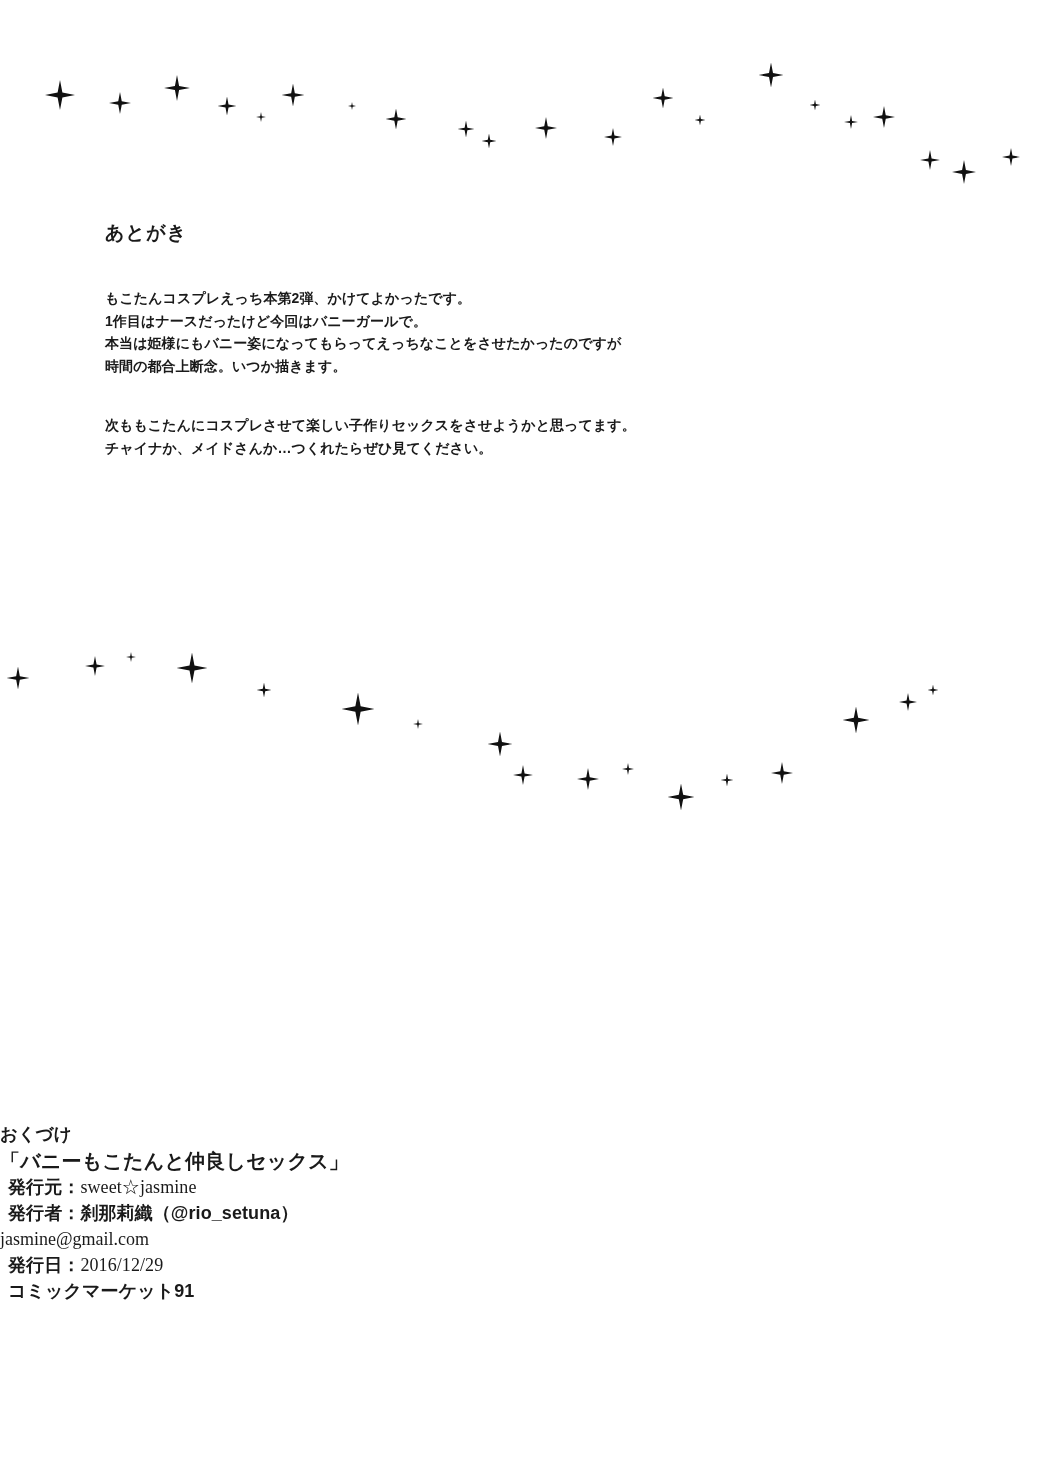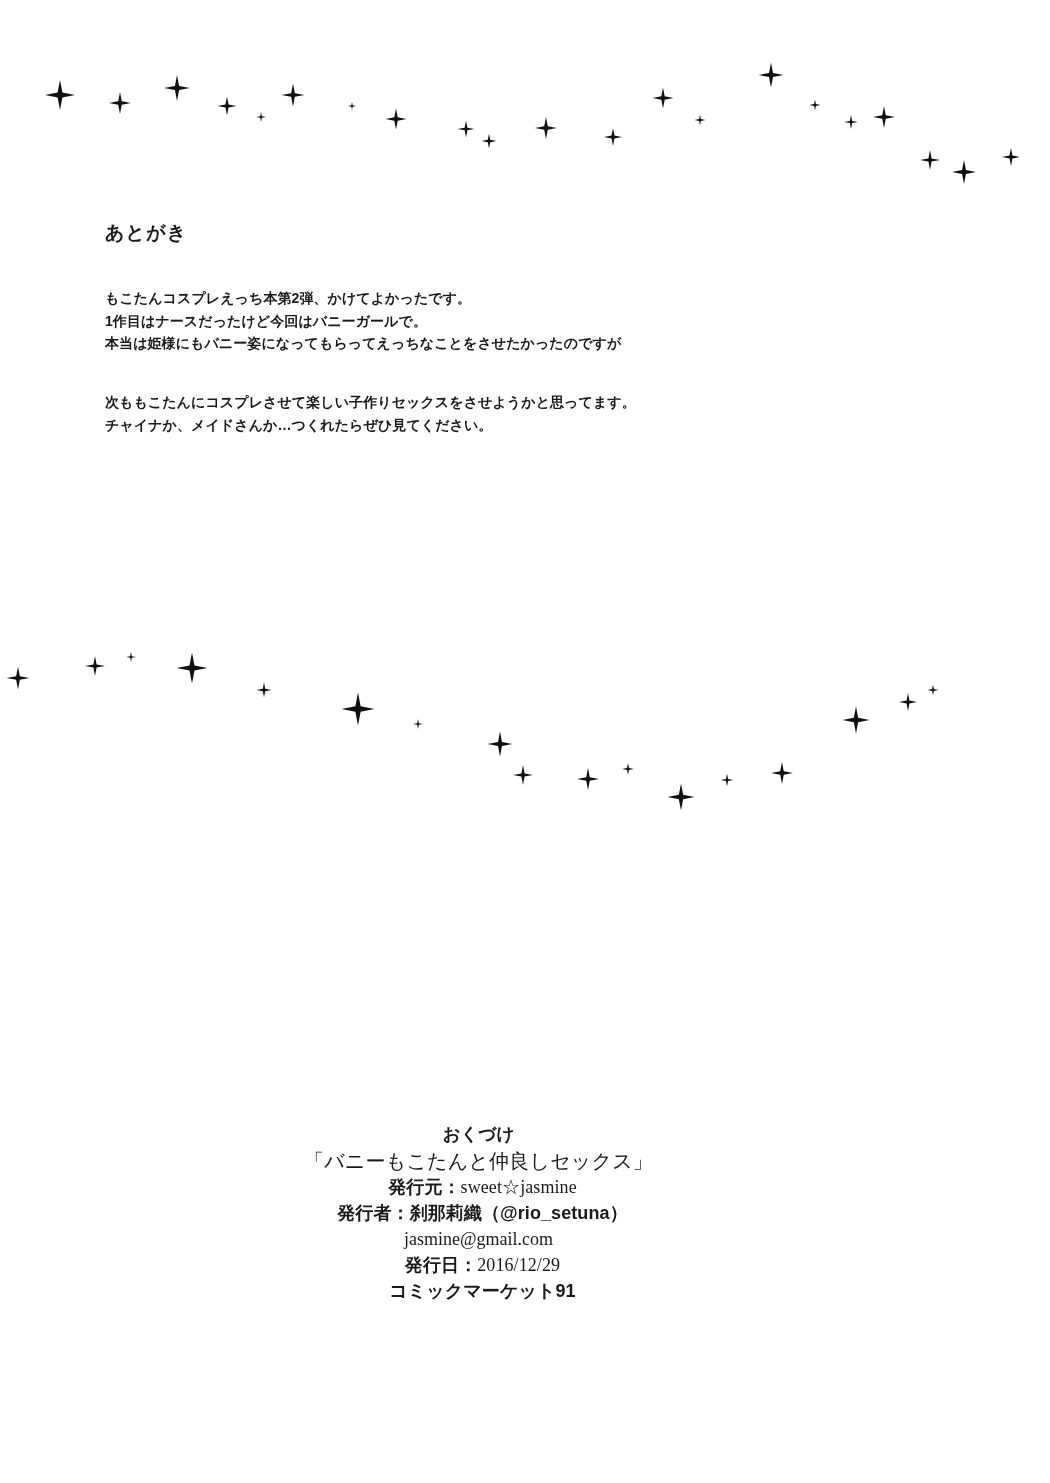--- a/index.html
+++ b/index.html
@@ -66,31 +66,31 @@
     display: block;
     white-space: pre;
   }
 
   
   .colophon {
     position: absolute;
     left: 0;
     top: 1122px;
     width: 957px;
-    text-align: center;
+    text-align: left;
   }
   .colophon-heading {
     font-size: 17.5px;
     font-weight: 700;
     line-height: 1.42;
     margin: 0;
   }
   .colophon-title {
     font-size: 20px;
-    font-weight: 400;
+    font-weight: 700;
     line-height: 1.42;
     margin: 0;
     letter-spacing: 0.01em;
   }
   .colophon-line {
     font-size: 18px;
     font-weight: 700;
     line-height: 1.44;
     margin: 0;
     letter-spacing: 0.005em;
@@ -154,20 +154,21 @@
       <div class="sparkle" style="left: 933px; top: 690px; width: 11px; height: 11px; background: rgb(17, 17, 17);"></div>
     </div>
 
   <div class="afterword">
     <h1 class="afterword-title">あとがき</h1>
 
     <p class="afterword-para">
       <span class="afterword-line">もこたんコスプレえっち本第2弾、かけてよかったです。</span>
       <span class="afterword-line">1作目はナースだったけど今回はバニーガールで。</span>
       <span class="afterword-line">本当は姫様にもバニー姿になってもらってえっちなことをさせたかったのですが</span>
+      <span class="afterword-line">時間の都合上断念。いつか描きます。</span>
     </p>
 
     <p class="afterword-para">
       <span class="afterword-line">次ももこたんにコスプレさせて楽しい子作りセックスをさせようかと思ってます。</span>
       <span class="afterword-line">チャイナか、メイドさんか…つくれたらぜひ見てください。</span>
     </p>
   </div>
 
   <div class="colophon">
     <p class="colophon-heading">おくづけ</p>

